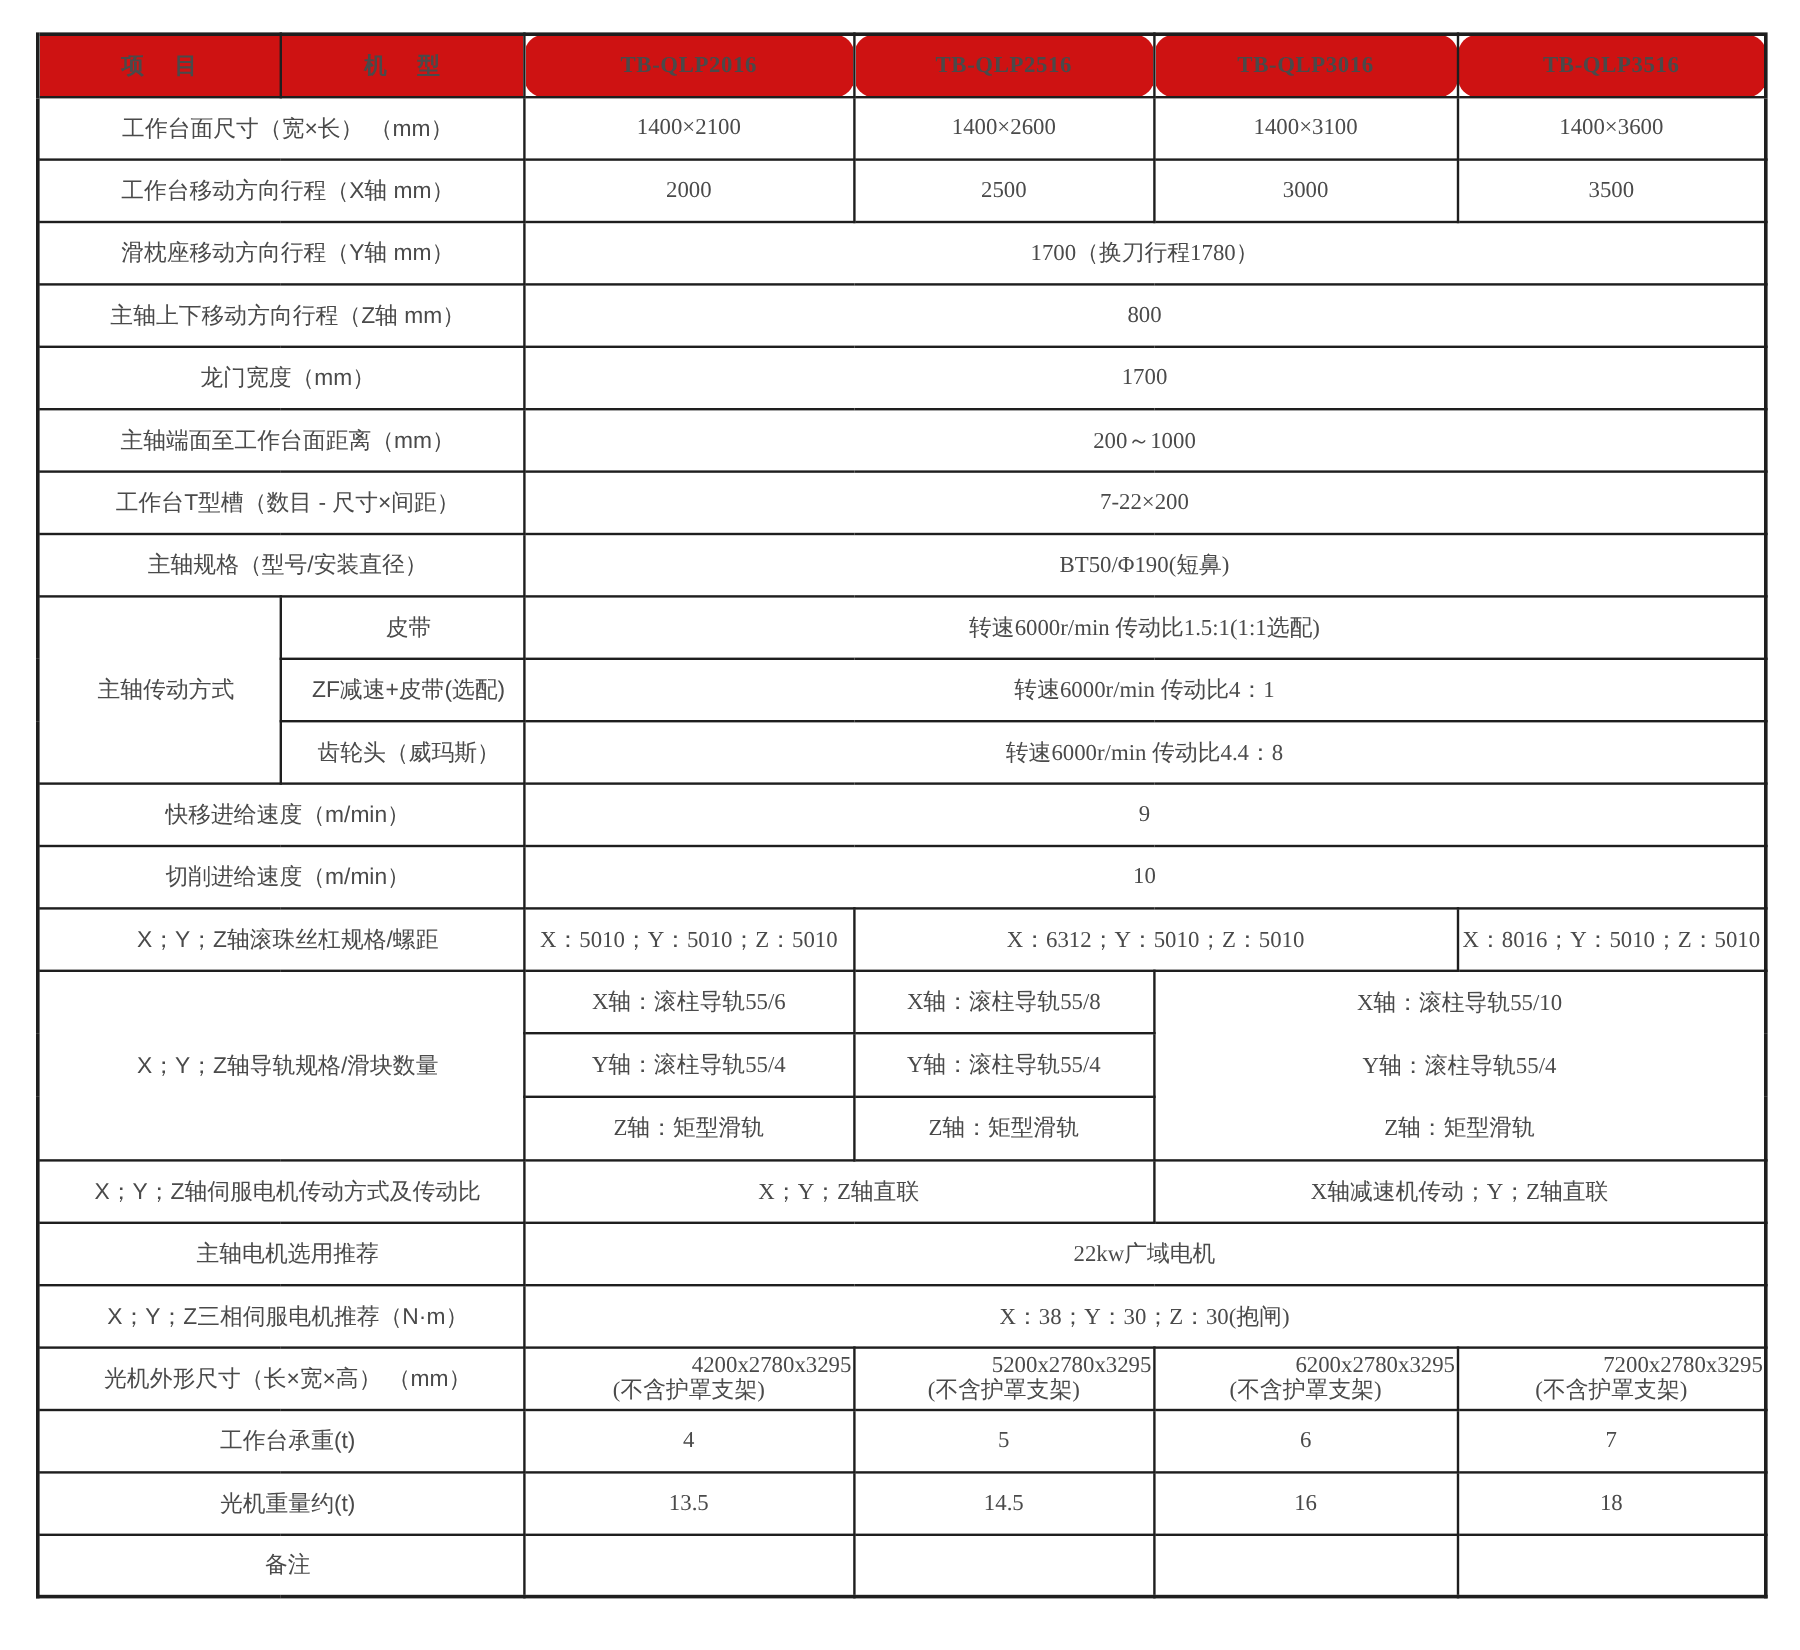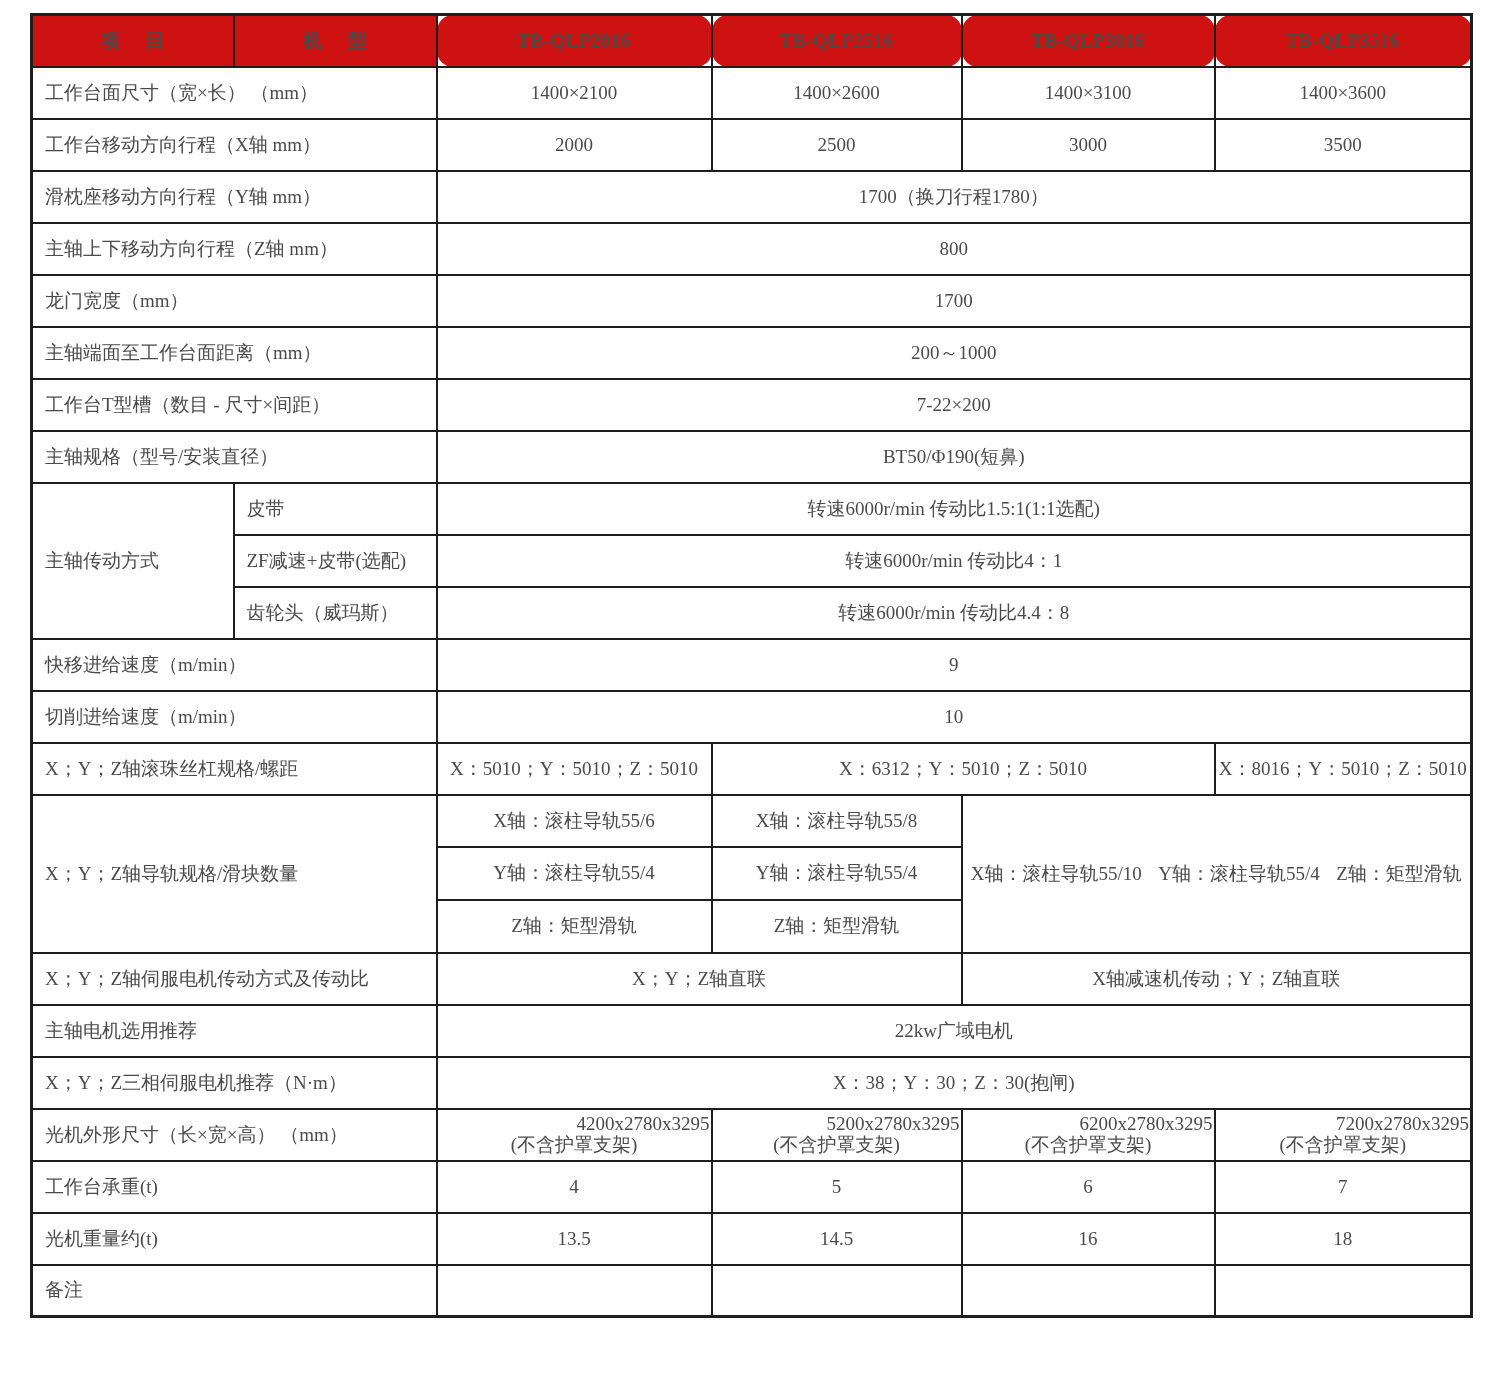--- a/index.html
+++ b/index.html
@@ -6,21 +6,21 @@
     margin: 0;
     padding: 0;
     background: #ffffff;
     font-family: "Liberation Sans", "DejaVu Sans", sans-serif;
   }
   .page {
     width: 1500px;
     height: 1375px;
     background: #ffffff;
     box-sizing: border-box;
-    padding: 13px 30px;
+    padding: 27px 30px;
   }
   table.spec {
     border-collapse: collapse;
     table-layout: fixed;
     width: 1440px;
     border: 3px solid #1e1e1e;
   }
   table.spec td, table.spec th {
     border: 2px solid #1e1e1e;
     color: #4a4a4a;
@@ -46,32 +46,31 @@
     letter-spacing: 10px;
     text-indent: 10px;
   }
   th.model-head {
     font-family: Liberation Serif, serif;
     font-size: 23px;
     letter-spacing: 0.5px;
     border-radius: 16px;
   }
   td.label {
-    text-align: left;
+    text-align: center;
     padding-left: 12px;
-    font-family: Liberation Serif, serif;
   }
   td.value {
     text-align: center;
     font-family: Liberation Serif, serif;
   }
   td.merged-3lines { padding: 0; }
   .stack3 {
     display: flex;
-    flex-direction: row;
+    flex-direction: column;
     justify-content: space-around;
     align-items: center;
     height: 156px;
   }
   .dim-main { line-height: 1.15; text-align: right; }
   .dim-note { font-size: 19px; line-height: 1.1; text-align: center; }
 </style>
 </head>
 <body>
 

